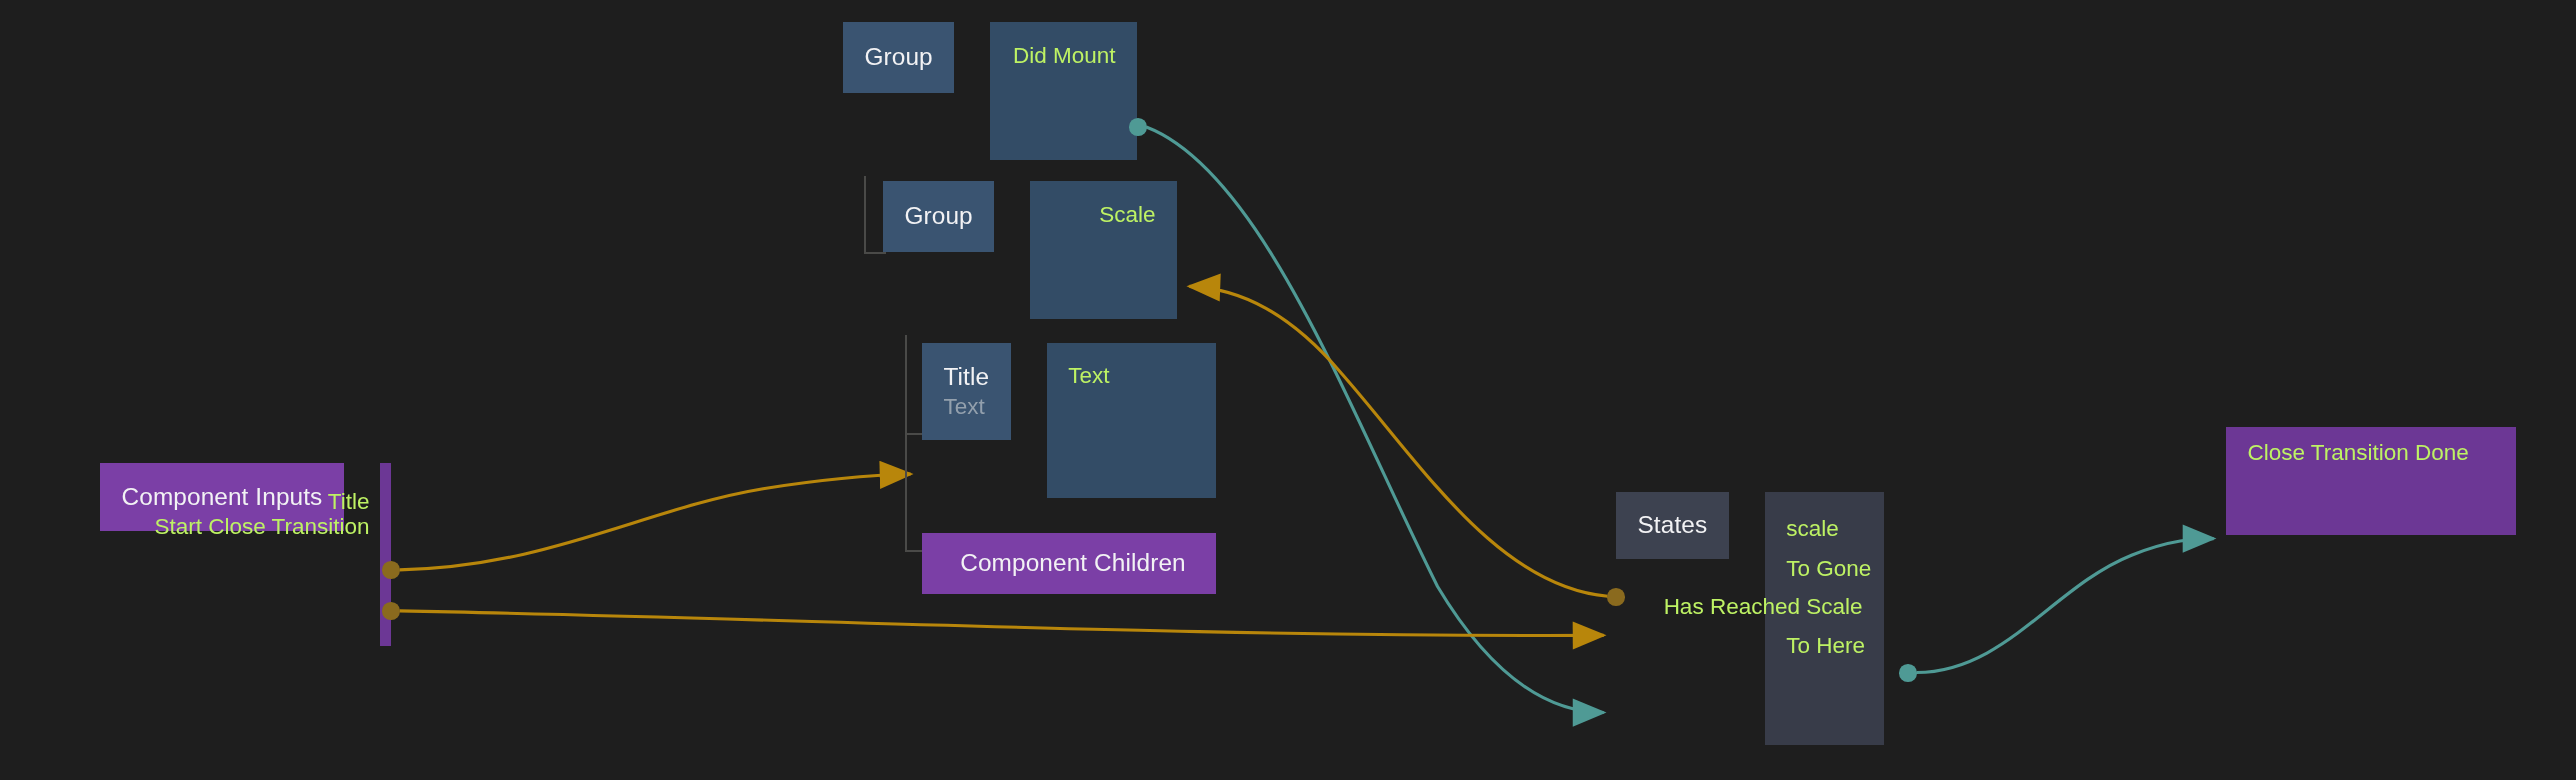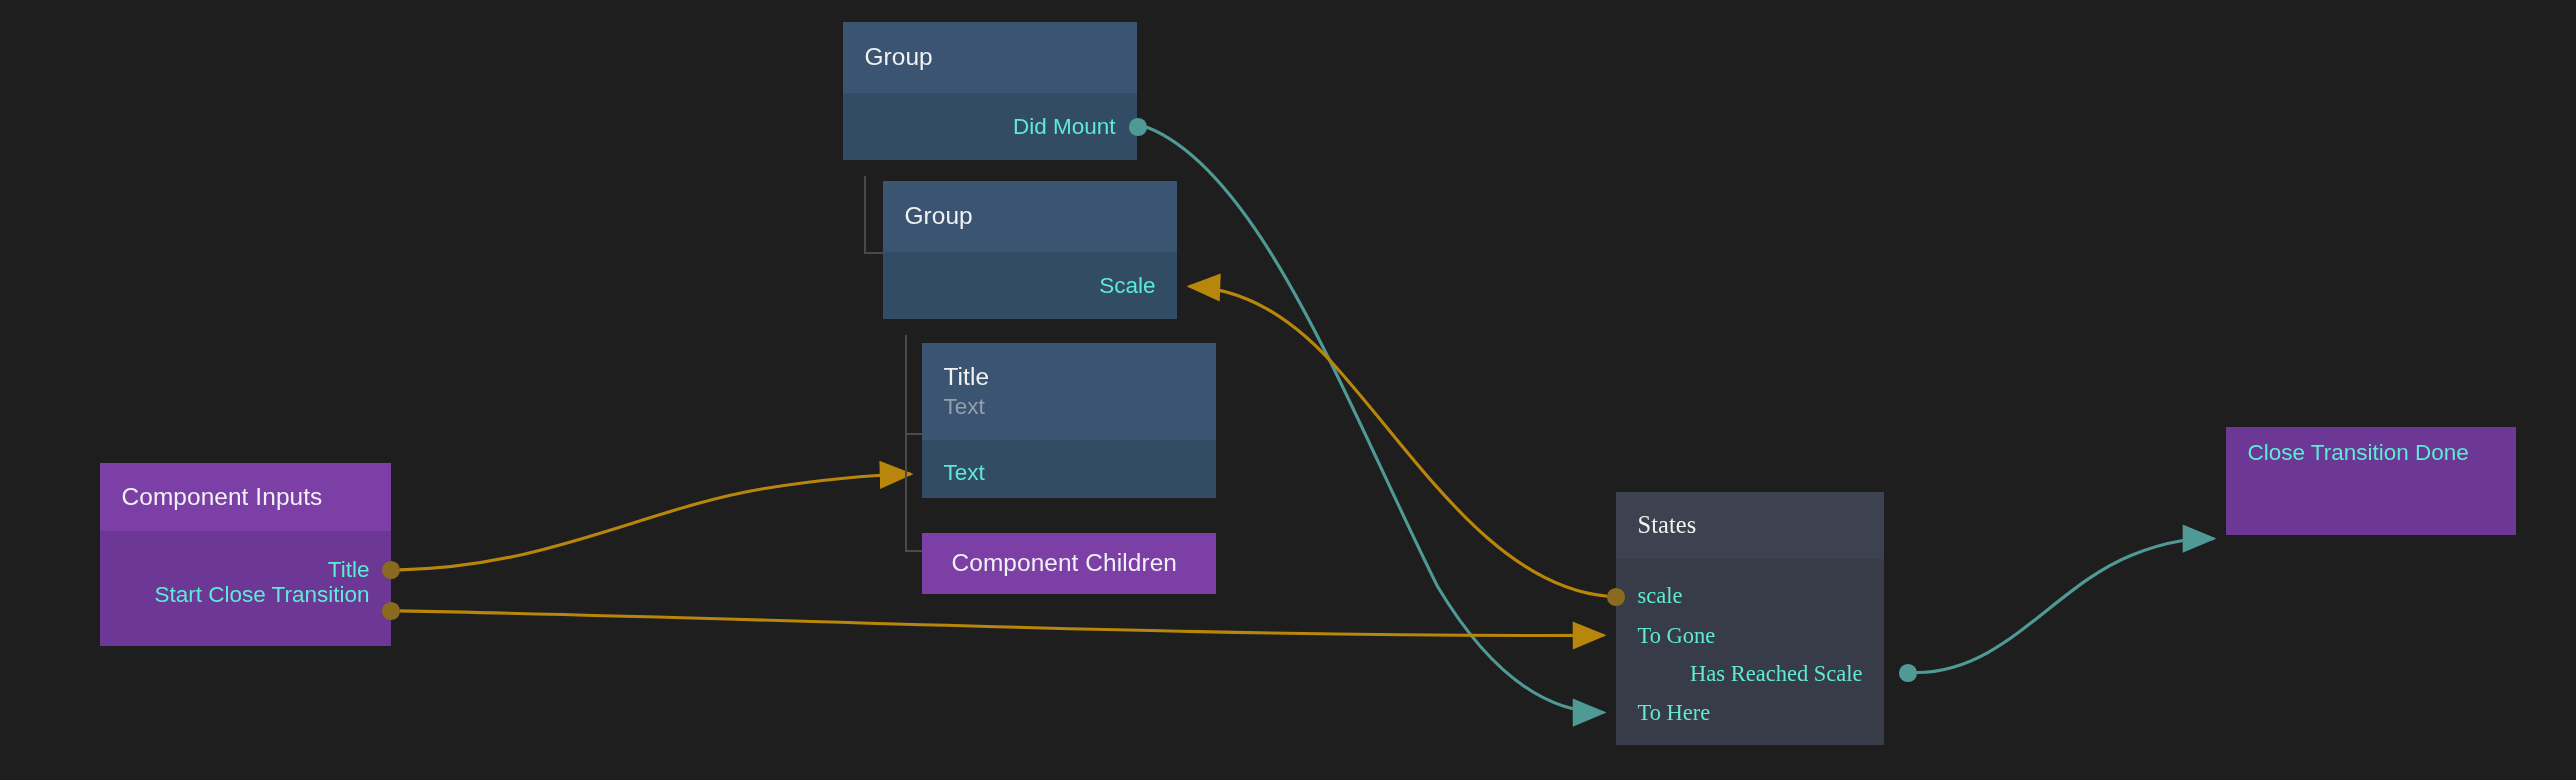--- a/index.html
+++ b/index.html
@@ -17,43 +17,44 @@
   }
   
   #wires{position:absolute;left:0;top:0;width:2576px;height:780px;pointer-events:none;z-index:1;}
   
   .tree-guide{position:absolute;z-index:2;}
   .tree-guide .v{position:absolute;left:0;top:0;width:2px;background:#4a4a48;}
   .tree-guide .h{position:absolute;width:21.5px;height:2px;background:#4a4a48;}
   
   .node{
     position:absolute;z-index:3;
-    display:flex;flex-direction:column;
+    display:flex;flex-direction:row;
     overflow:hidden;
     box-sizing:border-box;
+    gap:36px;
   }
   .node .hdr{
     flex:0 0 auto;
     display:flex;flex-direction:column;justify-content:center;
     padding:0 21.5px;
     box-sizing:border-box;
   }
   .node .title{
     color:#f2f2f4;font-size:24.4px;line-height:1.15;letter-spacing:0.1px;
     white-space:nowrap;
   }
   .node .subtitle{
     color:#93a0ad;font-size:22.5px;line-height:1.2;margin-top:2px;white-space:nowrap;
   }
   .node .body{
     flex:1 1 auto;position:relative;
   }
   .port{
     position:absolute;height:25.4px;display:flex;align-items:center;
-    color:#5eead4;font-size:22.5px;white-space:nowrap;
+    color:#bef264;font-size:22.5px;white-space:nowrap;
   }
   .port.out{right:21.5px;justify-content:flex-end;}
   .port.in{left:21.5px;justify-content:flex-start;}
 
   
   .n-blue .hdr{background:#3a5471;}
   .n-blue .body{background:#334c66;}
   .n-purple .hdr{background:#7b3fa6;}
   .n-purple .body{background:#6c3795;}
   .n-slate .hdr{background:#3d4250;}
@@ -153,21 +154,21 @@
         <span>Title</span>
       </div>
       <div class="port out" style="top:51px;">
         <span>Start Close Transition</span>
       </div>
     </div>
   </div>
   <div class="dot" style="left:382px;top:561px;width:17.6px;height:17.6px;background:#8a6a1e;"></div>
   <div class="dot" style="left:382px;top:602px;width:17.6px;height:17.6px;background:#8a6a1e;"></div>
 
-  <div class="node n-slate" style="left:1616px;top:492px;width:268px;height:253px;font-family:Liberation Serif, serif;">
+  <div class="node n-slate" style="left:1616px;top:492px;width:268px;height:253px;">
     <div class="hdr" style="height:67px;">
       <div class="title">States</div>
     </div>
     <div class="body">
       <div class="port in" style="top:24.4px;">
         <span>scale</span>
       </div>
       <div class="port in" style="top:64px;">
         <span>To Gone</span>
       </div>

